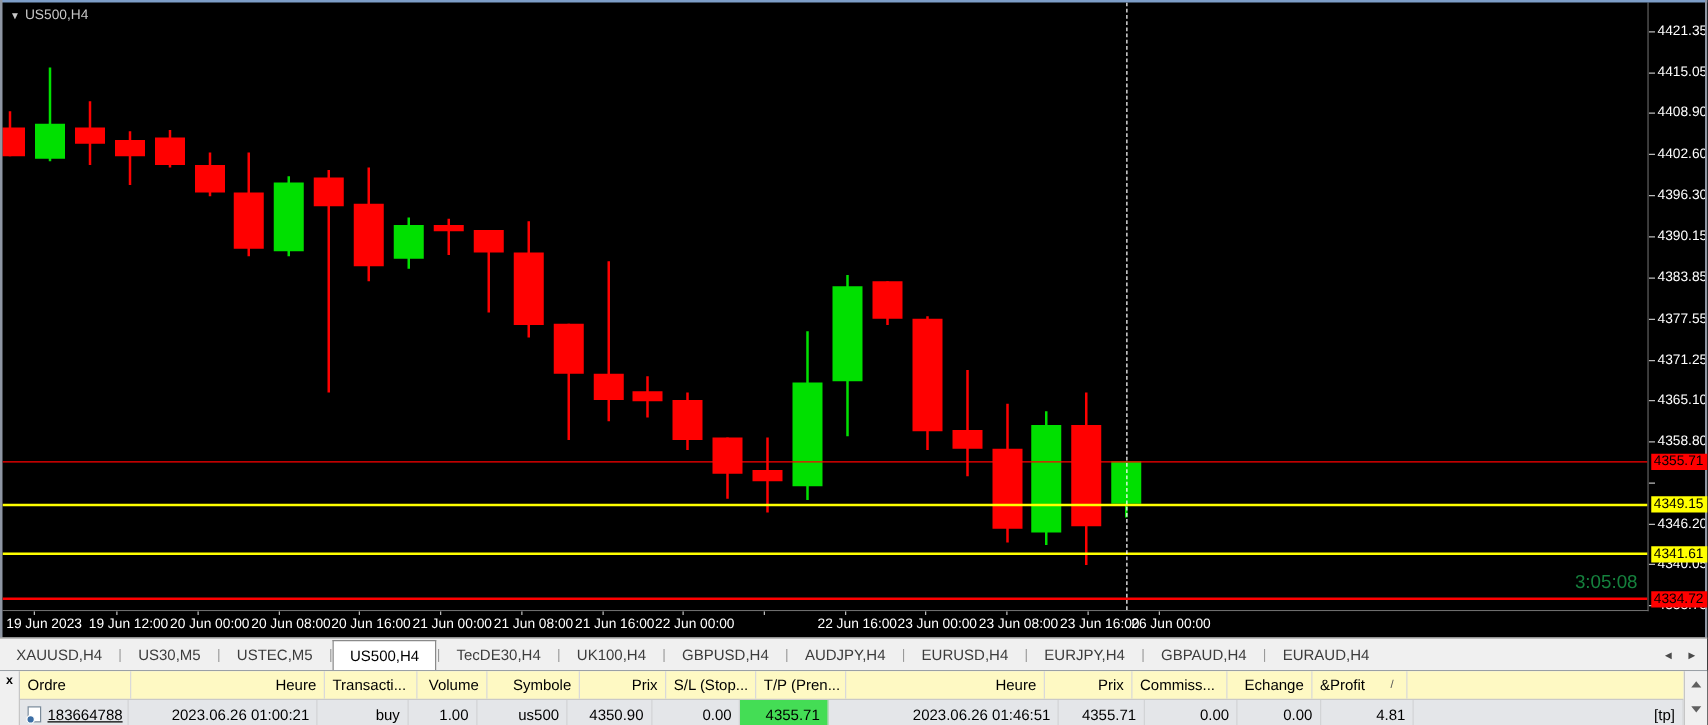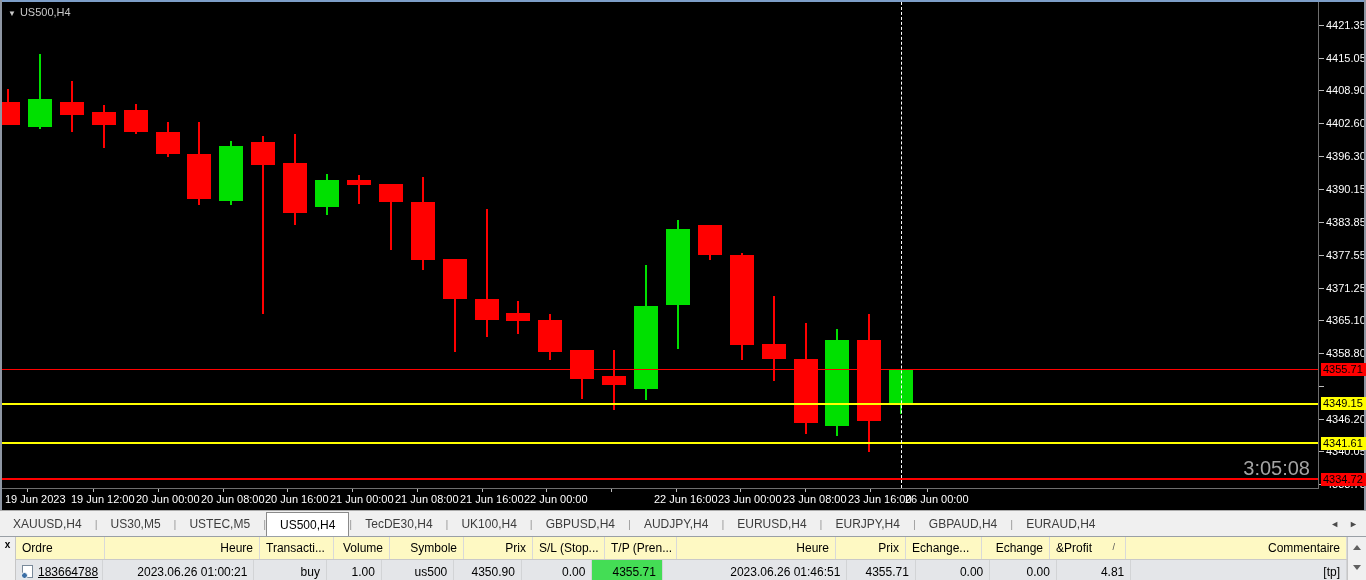--- a/index.html
+++ b/index.html
@@ -10,21 +10,21 @@
   .border-top{position:absolute;left:0;top:0;width:1366px;height:2px;background:#7d9ec8;}
   .border-left{position:absolute;left:0;top:0;width:2px;height:510px;background:#8e96a3;}
   .border-right{position:absolute;right:0;top:0;width:2px;height:510px;background:#8e96a3;}
   #chart-area{position:absolute;left:2px;top:2px;width:1316px;height:486px;overflow:hidden;background:#000;}
   #symbol-label{position:absolute;left:8px;top:6px;color:#c8c8c8;font-size:11px;z-index:30;}
   #symbol-label .tri{font-size:8px;margin-right:4px;color:#c8c8c8;}
   .candle-wick{position:absolute;width:2px;}
   .candle-body{position:absolute;}
   .hline{position:absolute;left:0;width:1316px;z-index:5;}
   .vline-dashed{position:absolute;top:0;height:486px;width:0;border-left:1px dashed #ffffff;z-index:6;}
-  #countdown{position:absolute;right:8px;top:455px;color:#a3a3a3;font-size:20px;z-index:7;}
+  #countdown{position:absolute;right:8px;top:455px;color:#15803d;font-size:15px;z-index:7;}
   
   #axis-sep-v{position:absolute;left:1318px;top:2px;width:1px;height:486px;background:#6e6e6e;}
   #price-axis{position:absolute;left:1319px;top:2px;width:47px;height:486px;background:#000;overflow:hidden;}
   .p-label{position:absolute;left:7px;color:#fff;font-size:11px;white-space:nowrap;}
   .p-tick{position:absolute;left:0;width:5px;height:1px;background:#bbb;}
   .p-badge{position:absolute;left:2px;width:44px;height:13px;font-size:11px;color:#000;
     line-height:13px;padding-left:2px;z-index:10;}
   
   #axis-sep-h{position:absolute;left:2px;top:488px;width:1317px;height:1px;background:#6e6e6e;}
   #time-axis{position:absolute;left:2px;top:489px;width:1316px;height:19px;background:#000;overflow:hidden;}
@@ -254,24 +254,23 @@
           <div class="th" style="width: 89px;"><span>Ordre</span></div>
           <div class="th right" style="width: 155px;"><span>Heure</span></div>
           <div class="th" style="width: 74px;"><span>Transacti...</span></div>
           <div class="th right" style="width: 56px;"><span>Volume</span></div>
           <div class="th right" style="width: 74px;"><span>Symbole</span></div>
           <div class="th right" style="width: 69px;"><span>Prix</span></div>
           <div class="th" style="width: 72px;"><span>S/L (Stop...</span></div>
           <div class="th" style="width: 72px;"><span>T/P (Pren...</span></div>
           <div class="th right" style="width: 159px;"><span>Heure</span></div>
           <div class="th right" style="width: 70px;"><span>Prix</span></div>
-          <div class="th" style="width: 76px;"><span>Echange...</span></div>
+          <div class="th" style="width: 76px;"><span>Commiss...</span></div>
           <div class="th right" style="width: 68px;"><span>Echange</span></div>
           <div class="th" style="width: 76px;"><span>&amp;Profit</span><div class="sort-glyph">/</div></div>
-          <div class="th right" style="width: 221px;"><span>Commentaire</span></div>
         </div>
       <div id="term-row">
           <div class="td" style="width: 89px; text-decoration: underline;">
             <div class="doc-icon"></div>
             <span>183664788</span>
           </div>
           <div class="td right" style="width: 155px;">
             <span>2023.06.26 01:00:21</span>
           </div>
           <div class="td right" style="width: 74px;">

